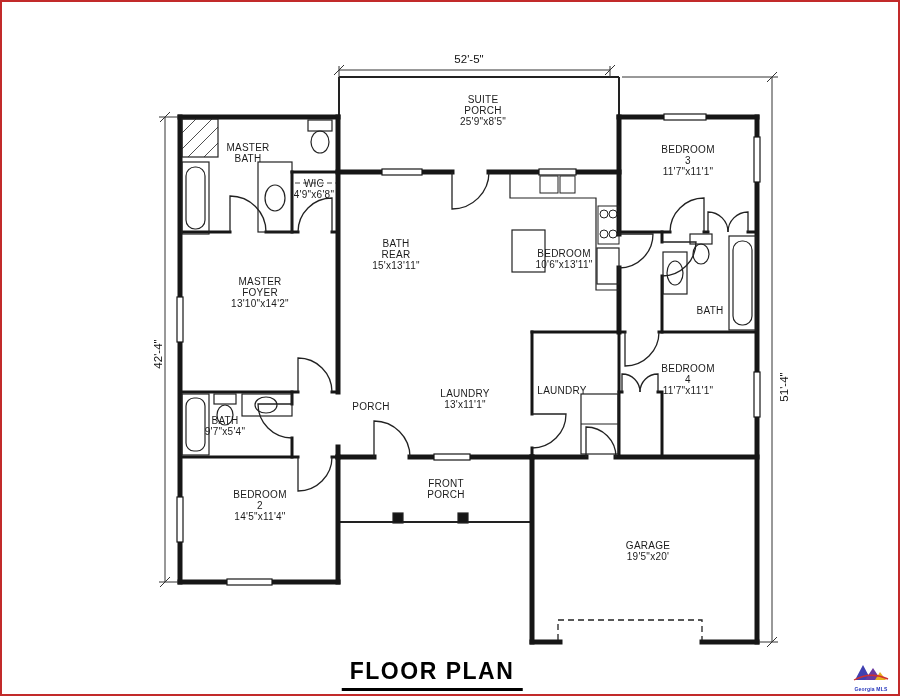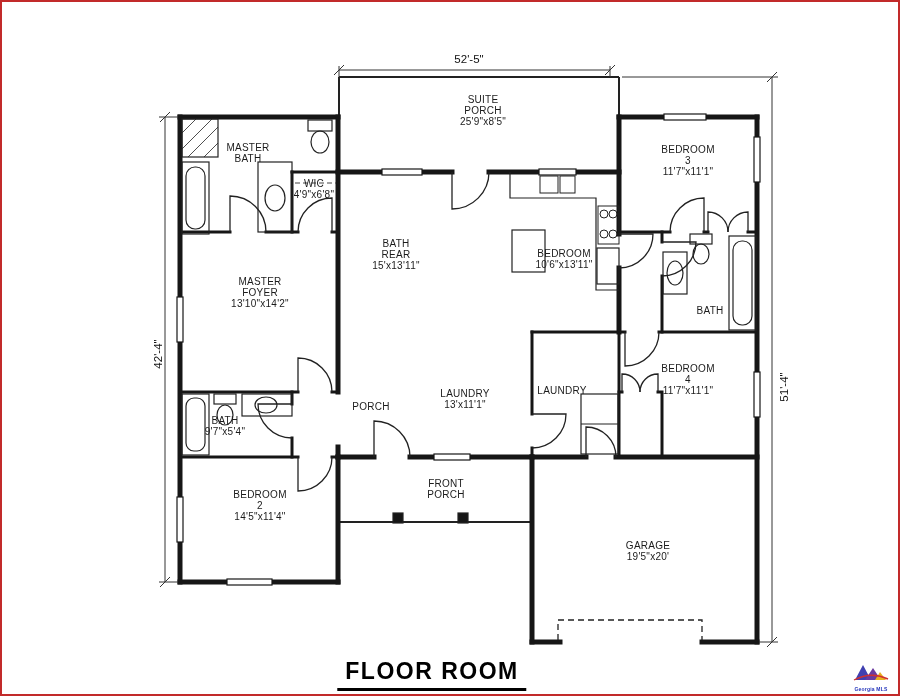--- a/index.html
+++ b/index.html
@@ -251,21 +251,21 @@
   </div>
   <div class="room-label" style="left:646px;top:549px">
     <span>GARAGE</span>
     <span>19'5"x20'</span>
   </div>
 
   <div class="dim-label" style="left:467px;top:57px">52'-5"</div>
   <div class="dim-label vert" style="left:156px;top:352px">42'-4"</div>
   <div class="dim-label vert" style="left:782px;top:385px">51'-4"</div>
 
-  <div class="plan-title">FLOOR ROOM</div>
+  <div class="plan-title">FLOOR PLAN</div>
 
   <div class="logo">
     <svg width="38" height="20" viewBox="0 0 38 20">
       <polygon points="3,18 11,3 19,18" fill="#4040b0"></polygon>
       <polygon points="13,18 21,6 29,18" fill="#6a3aa0"></polygon>
       <polygon points="23,18 28,10 34,18" fill="#e8b020"></polygon>
       <path d="M2,18 Q19,9 36,17" stroke="#d03030" stroke-width="1.4" fill="none"></path>
     </svg>
     <div class="logo-text">Georgia MLS</div>
   </div>

